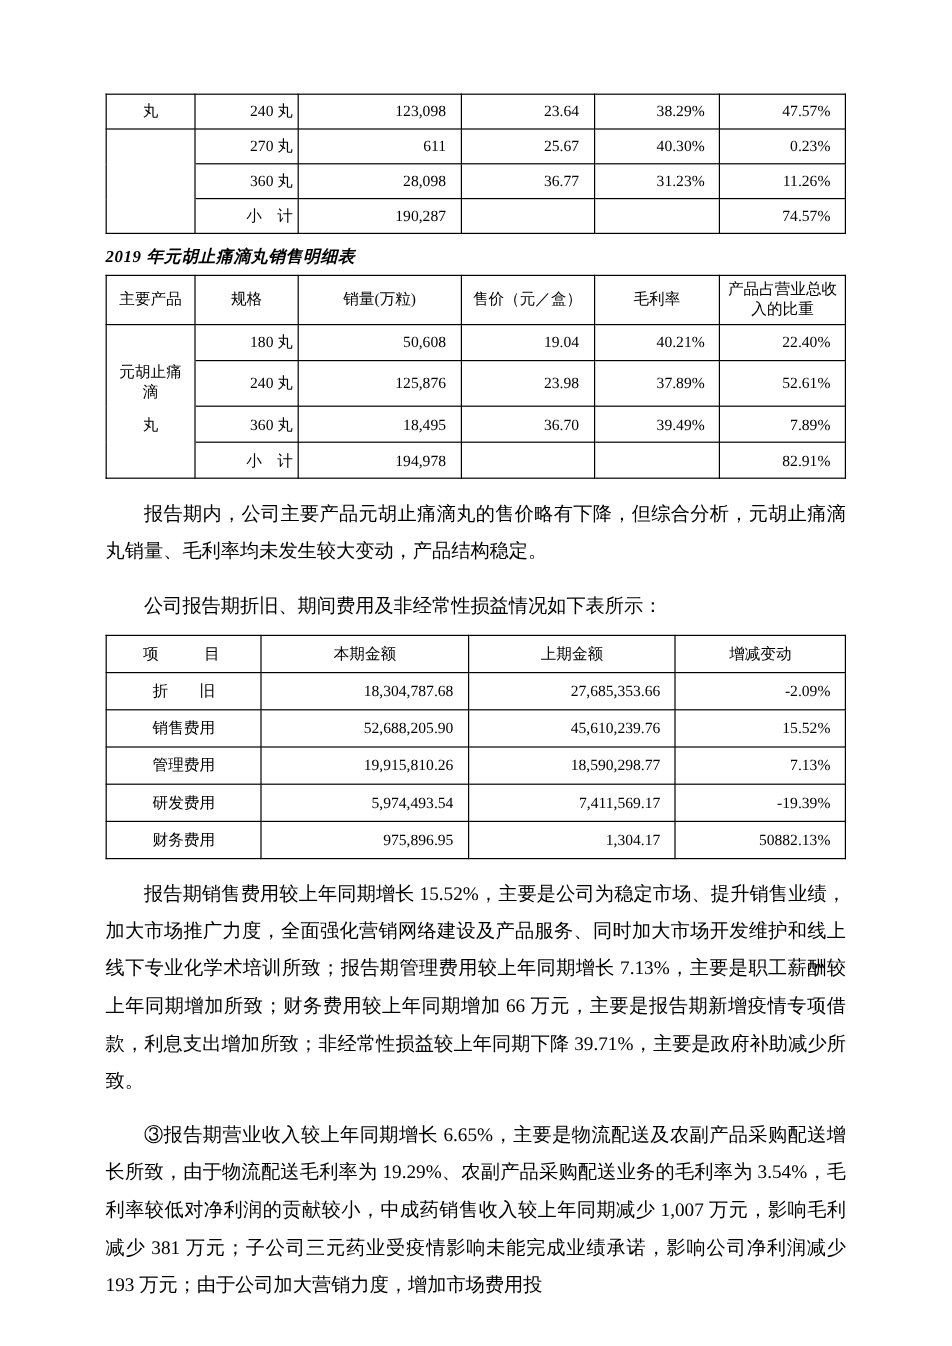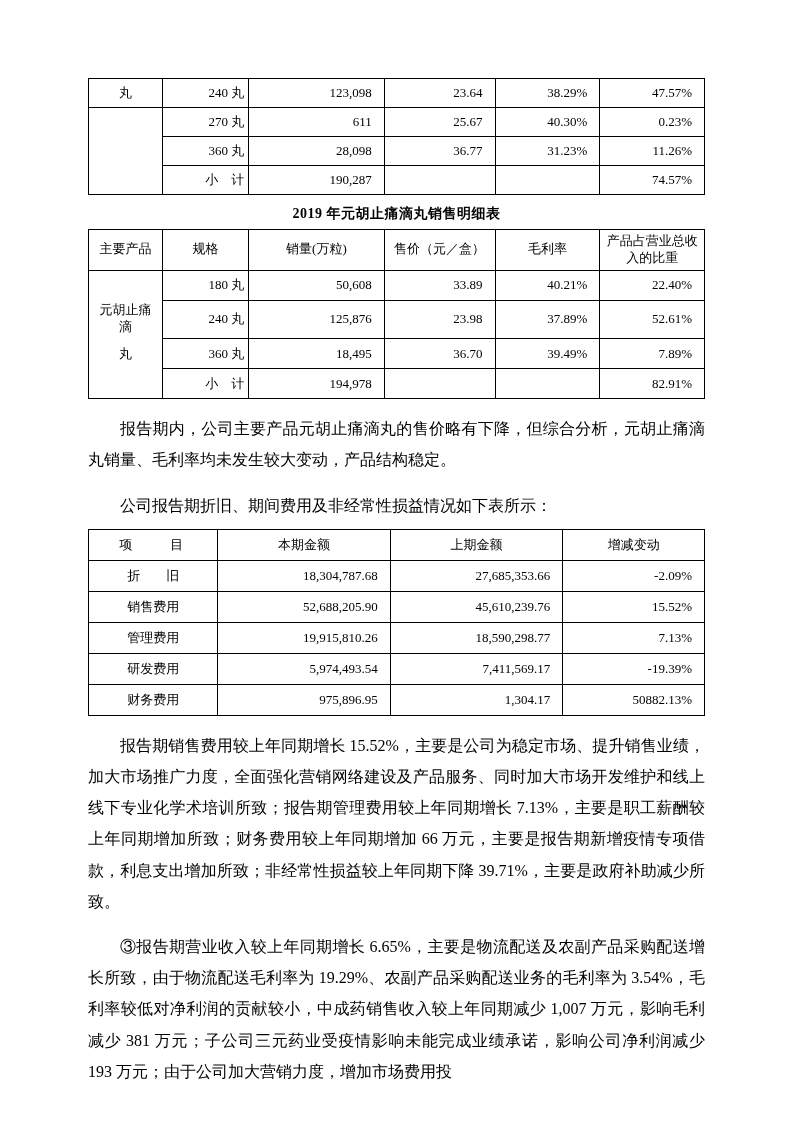--- a/index.html
+++ b/index.html
@@ -40,26 +40,27 @@
     text-align: right;
     padding-right: 12px;
   }
   td.numc {
     text-align: right;
   }
   .tbl-top td {
     height: 22px;
   }
   .caption {
-    text-align: center;
+    text-align: left;
     font-size: 14px;
     font-weight: bold;
     margin: 10px 0 6px 0;
     letter-spacing: 0.5px;
     font-family: "Liberation Serif", serif;
+    font-style: italic;
   }
   .hdr td {
     height: 36px;
     line-height: 1.3;
   }
   .sp {
     letter-spacing: 4px;
   }
   p.para {
     font-size: 16px;
@@ -140,21 +141,21 @@
         <td>规格</td>
         <td>销量(万粒)</td>
         <td>售价（元／盒）</td>
         <td>毛利率</td>
         <td>产品占营业总收入的比重</td>
       </tr>
       <tr>
         <td style="border-bottom:none;"></td>
         <td class="numc">180 丸</td>
         <td class="num">50,608</td>
-        <td class="num">33.89</td>
+        <td class="num">19.04</td>
         <td class="num">40.21%</td>
         <td class="num">22.40%</td>
       </tr>
       <tr>
         <td style="border-top:none;border-bottom:none;font-family:Liberation Mono, monospace;">元胡止痛滴</td>
         <td class="numc">240 丸</td>
         <td class="num">125,876</td>
         <td class="num">23.98</td>
         <td class="num">37.89%</td>
         <td class="num">52.61%</td>

